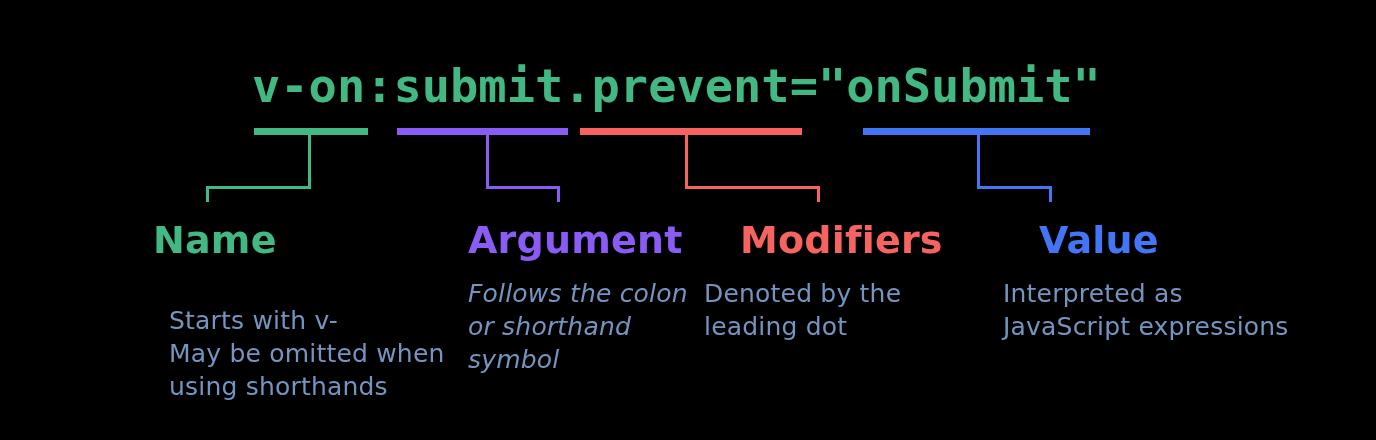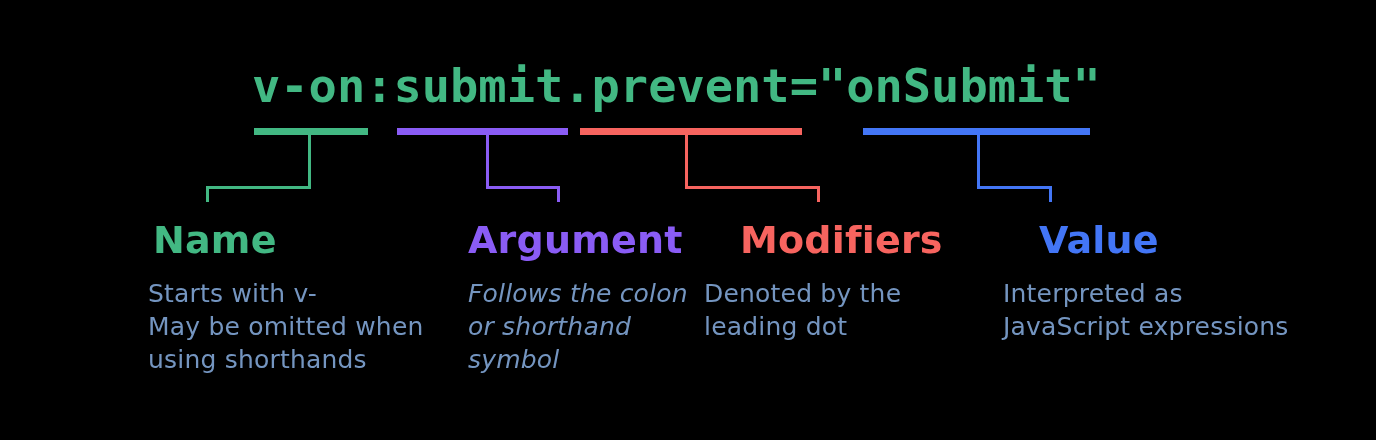--- a/index.html
+++ b/index.html
@@ -51,21 +51,21 @@
     color:var(--desc-color,#7495c0);
     white-space:pre-line;
     letter-spacing:0.2px;
   }
   
   .g1 .bar{left:254px;width:114px;}
   .g1 .v1{left:308px;top:135px;width:3px;height:52px;}
   .g1 .hline{left:206px;top:186px;width:105px;height:3px;}
   .g1 .v2{left:206px;top:186px;width:3px;height:16px;}
   .g1 .heading{left:153px;}
-  .g1 .desc{left:148px;}
+  .g1 .desc{left:169px;margin-top:27px;}
   
   .g2 .bar{left:397px;width:171px;}
   .g2 .v1{left:486px;top:135px;width:3px;height:52px;}
   .g2 .hline{left:486px;top:186px;width:74px;height:3px;}
   .g2 .v2{left:557px;top:186px;width:3px;height:16px;}
   .g2 .heading{left:468px;}
   .g2 .desc{left:468px;font-style:italic;}
   
   .g3 .bar{left:580px;width:222px;}
   .g3 .v1{left:685px;top:135px;width:3px;height:52px;}

